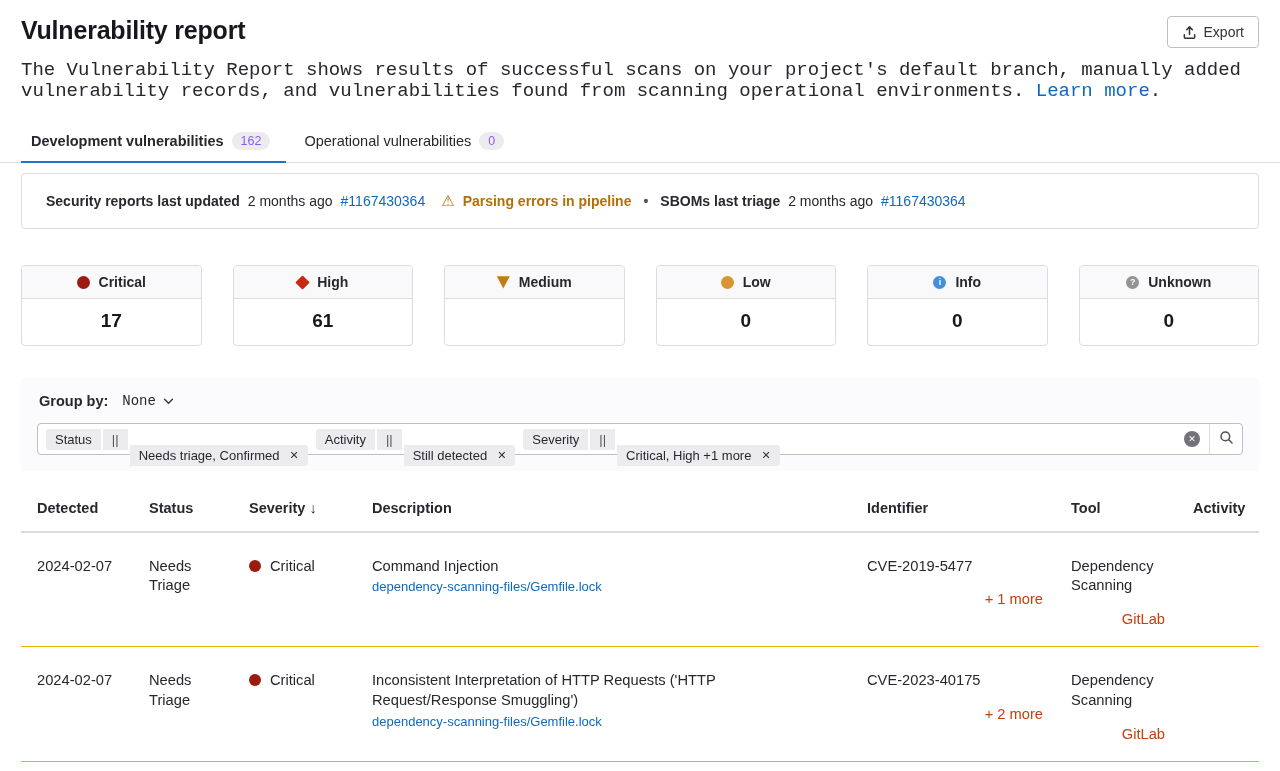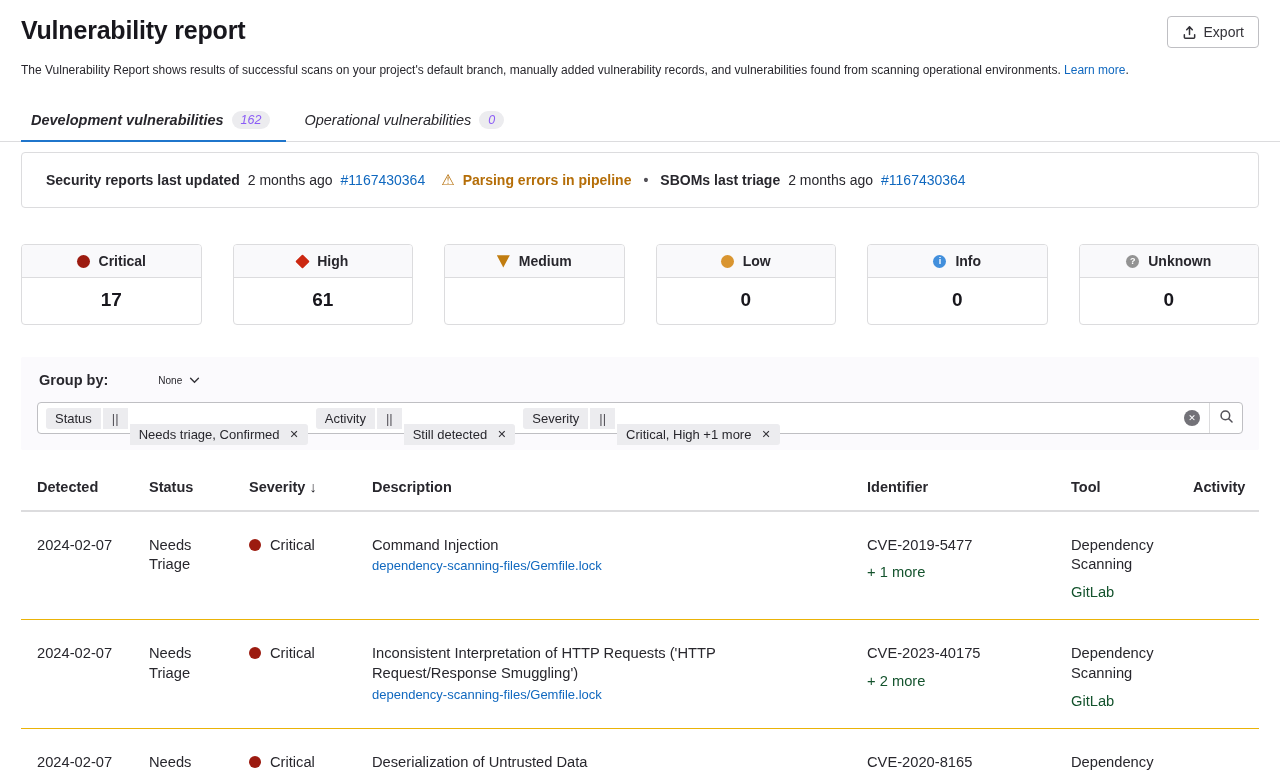--- a/index.html
+++ b/index.html
@@ -8,28 +8,28 @@
   .page { padding: 0 21px; }
 
   
   .header-row { display: flex; align-items: flex-start; justify-content: space-between; padding-top: 16px; }
   h1.title { font-size: 25px; font-weight: 700; color: #18171d; letter-spacing: -0.2px; }
   .export-btn { display: inline-flex; align-items: center; gap: 7px; background: #fff;
     border: 1px solid #bfbfc3; border-radius: 4px; padding: 7px 14px; font-size: 14px;
     color: #333238; cursor: pointer; font-family: inherit; }
   .export-btn svg { display: block; }
 
-  .description { font-size: 12px; line-height: 21px; margin-top: 12px; max-width: 1220px; color: #28272d; }
+  .description { font-size: 19px; line-height: 21px; margin-top: 12px; max-width: 1220px; color: #28272d; font-family: Liberation Mono, monospace; }
   a.link { color: #1068bf; text-decoration: none; cursor: pointer; }
 
   
   .tabs { display: flex; gap: 8px; margin-top: 20px; border-bottom: 1px solid #dcdcde;
     margin-left: -21px; margin-right: -21px; padding: 0 21px; }
   .tab { display: inline-flex; align-items: center; gap: 8px; padding: 10px 16px 12px 10px;
-    font-size: 14.5px; cursor: pointer; position: relative; color: #28272d; font-style: italic; }
+    font-size: 14.5px; cursor: pointer; position: relative; color: #28272d; }
   .tab.active { font-weight: 700; }
   .tab.active::after { content: ""; position: absolute; left: 0; right: 0; bottom: -1px; height: 2px; background: #1f75cb; }
   .badge { background: #ececef; color: #8b5cf6; border-radius: 10px; font-size: 12.5px;
     padding: 2px 9px; font-weight: 400; }
 
   
   .status-bar { border: 1px solid #dcdcde; border-radius: 4px; margin-top: 10px;
     padding: 18px 24px; display: flex; align-items: center; gap: 8px; font-size: 14px; flex-wrap: nowrap; text-align: right; }
   .b { font-weight: 700; }
   .warn { color: #b56e08; font-weight: 700; }
@@ -52,21 +52,21 @@
   .shape-info::after, .shape-question::after { position: absolute; inset: 0; color: #fff;
     font-size: 9px; font-weight: 700; display: flex; align-items: center; justify-content: center; }
   .shape-info::after { content: "i"; }
   .shape-question::after { content: "?"; }
 
   
   .filter-section { background: #fbfafd; margin-top: 32px; padding: 15px 16px 16px; border-radius: 2px; }
   .group-by-row { display: flex; align-items: center; gap: 14px; font-size: 14.5px; padding-left: 2px; }
   .group-by-label { font-weight: 700; }
   .group-by-dd { display: inline-flex; align-items: center; gap: 7px; background: none; border: none;
-    font-size: 10px; font-family: Liberation Sans, sans-serif; color: #28272d; cursor: pointer; margin-left: 36px; }
+    font-size: 14px; font-family: Liberation Mono, monospace; color: #28272d; cursor: pointer; }
   .filter-bar { margin-top: 14px; background: #fff; border: 1px solid #bfbfc3; border-radius: 4px;
     height: 32px; display: flex; align-items: center; padding: 0 0 0 8px; }
   .token { display: inline-flex; align-items: center; margin-right: 8px; }
   .token-seg { background: #ececef; font-size: 13px; color: #28272d; padding: 3px 9px; display: inline-flex;
     align-items: center; cursor: pointer; }
   .token-name { border-radius: 3px 0 0 3px; }
   .token-op { margin-left: 2px; color: #535158; }
   .token-val { margin-left: 2px; border-radius: 0 3px 3px 0; gap: 10px; margin-top: 32px; }
   .token-close { font-size: 11px; color: #333238; cursor: pointer; line-height: 1; }
   .fb-spacer { flex: 1; }
@@ -81,21 +81,21 @@
   .t-row { display: grid; grid-template-columns: 112px 100px 123px 495px 204px 122px 1fr; }
   .t-head { border-bottom: 2px solid #dcdcde; }
   .t-head .t-cell { font-weight: 700; font-size: 14.5px; padding: 12px 12px 12px 16px; }
   .t-cell { padding: 24px 12px 16px 16px; font-size: 14.7px; line-height: 1.35; }
   .t-row.data { border-bottom: 1px solid #eab308; min-height: 80px; }
   .sev-cell { display: flex; align-items: flex-start; gap: 9px; }
   .sev-cell .sev-icon { margin-top: 3px; width: 12px; height: 12px; }
   .desc-cell { overflow-wrap: anywhere; }
   .desc-title { color: #28272d; text-decoration: none; cursor: pointer; display: inline; }
   .file-link { display: block; font-size: 13px; color: #1068bf; text-decoration: none; margin-top: 2px; cursor: pointer; }
-  .muted { color: #14532d; margin-top: 8px; }
+  .muted { color: #c2410c; margin-top: 14px; text-align: right; }
   .sort-arrow { font-weight: 400; margin-left: 4px; }
 </style>
 </head>
 <body>
 
 <div class="page">
 
   <div class="header-row">
     <h1 class="title">Vulnerability report</h1>
     <button class="export-btn">

